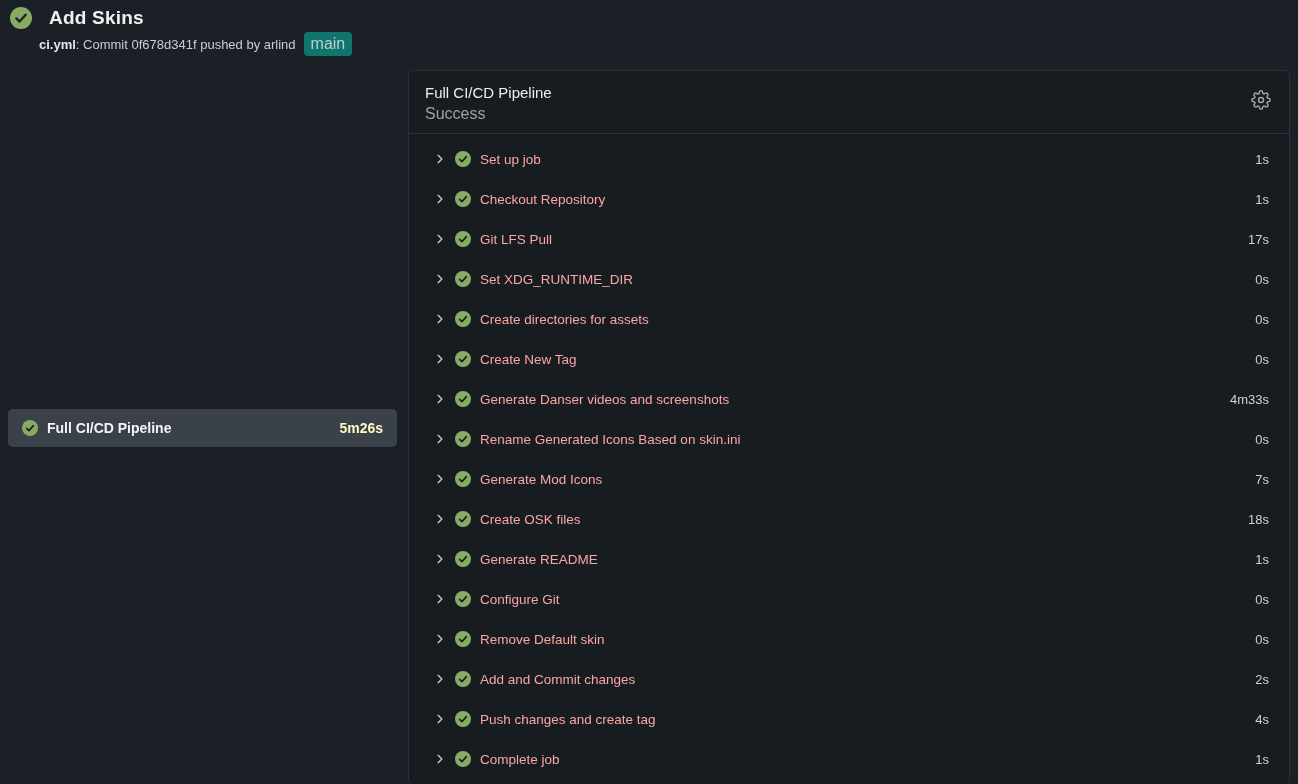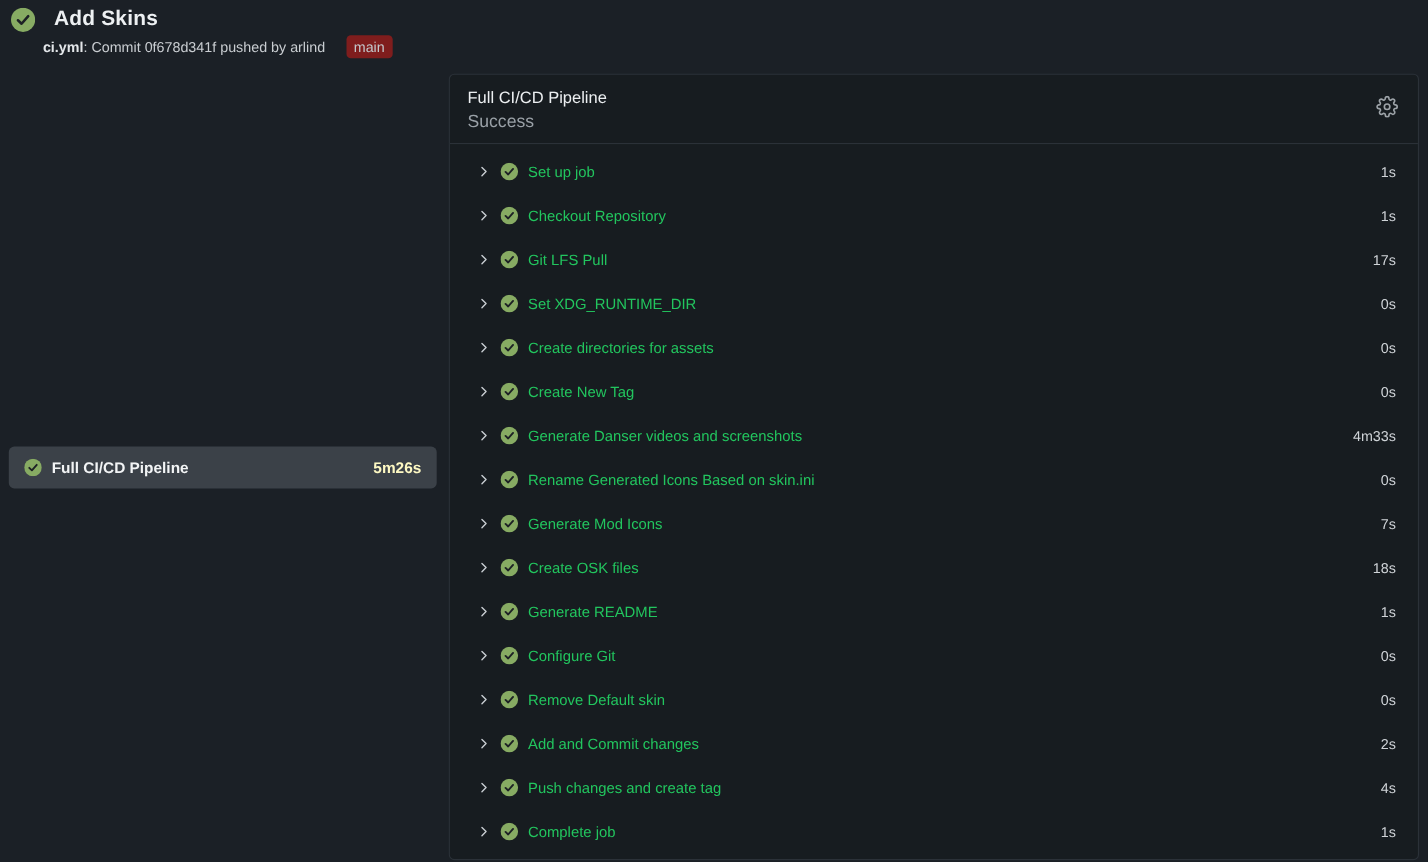--- a/index.html
+++ b/index.html
@@ -14,27 +14,27 @@
 
   
   .app-header { padding: 7px 10px 0; }
   .header-title-row { display: flex; align-items: flex-end; gap: 17px; }
   .status-icon { display: inline-flex; flex: none; }
   .status-icon svg { display: block; }
   .header-title { font-size: 19px; font-weight: 600; color: #edf0f2; letter-spacing: .2px; }
   .header-sub {
     margin: 3px 0 0 29px;
     font-size: 13px; color: #c9cdd1;
-    display: flex; align-items: center; gap: 19px;
+    display: flex; align-items: center; gap: 8px;
   }
   .wf-file { font-weight: 700; color: #e3e6e9; }
   .commit-sha { color: #c9cdd1; }
   .badge-main {
-    background: #7f1d1d; color: #c3c8cc;
-    font-size: 13px; line-height: 1;
+    background: #0f766e; color: #c3c8cc;
+    font-size: 16px; line-height: 1;
     padding: 4px 7px; border-radius: 4px;
   }
 
   
   .main {
     display: flex; align-items: center;
     gap: 11px; padding: 0 8px; margin-top: 14px;
   }
   .jobs-col { width: 389px; flex: none; }
   .job-card {
@@ -67,21 +67,21 @@
   
   .steps { padding: 5px 0; }
   .step-row {
     height: 40px;
     display: flex; align-items: center;
     padding: 0 20px 0 25px; gap: 9px;
     cursor: pointer;
   }
   .chevron { display: inline-flex; flex: none; color: #c9ced3; }
   .step-check { display: inline-flex; flex: none; }
-  .step-name { font-size: 13.5px; color: #22c55e; }
+  .step-name { font-size: 13.5px; color: #fca5a5; }
   .step-duration { margin-left: auto; font-size: 13px; color: #cfd3d7; }
 
   .success { color: var(--success-green, #87ab63); }
 </style>
 </head>
 <body>
 
 <svg width="0" height="0" style="position:absolute">
   <defs>
     <g id="check-circle">

